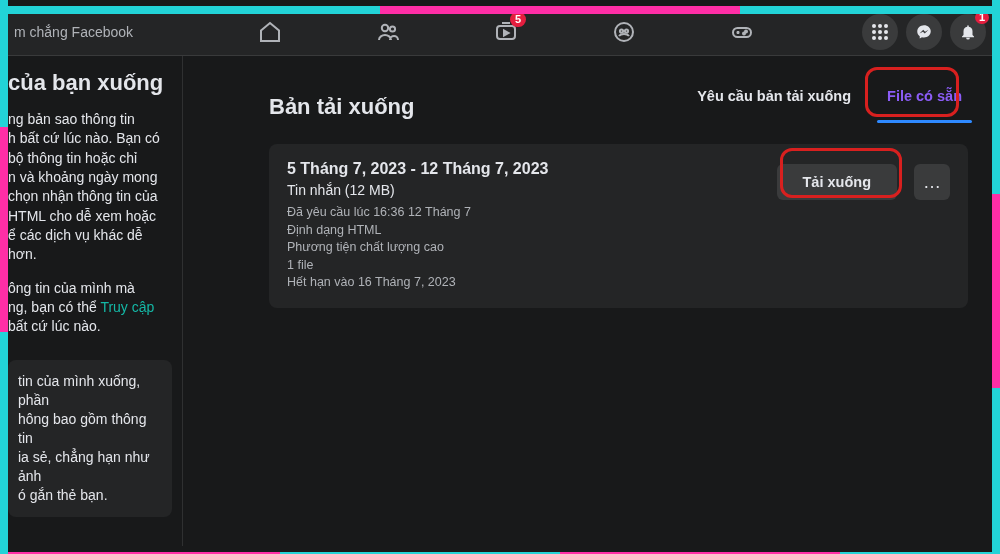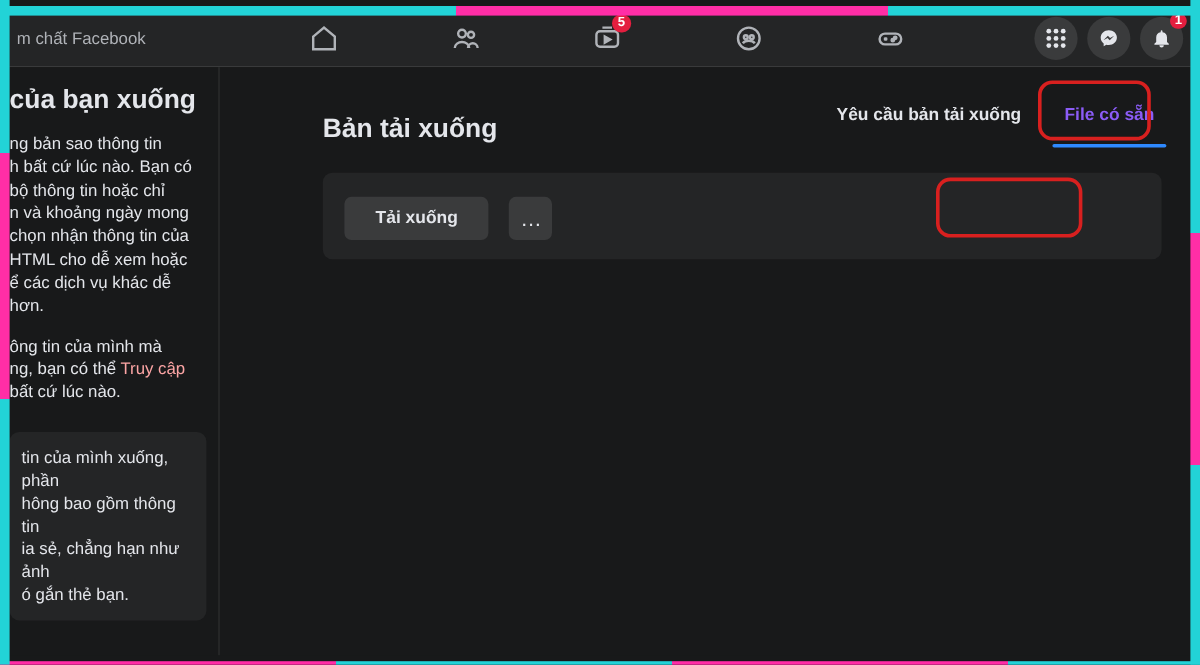--- a/index.html
+++ b/index.html
@@ -25,21 +25,21 @@
   .circlebtn { width: 36px; height: 36px; border-radius: 50%; background: #3a3b3c; display: flex; align-items: center; justify-content: center; position: relative; color: #e4e6eb; }
   .circlebtn svg { width: 18px; height: 18px; }
   .circlebtn .badge { top: -3px; right: -3px; padding: 0 4px; }
   .grid9 { display: grid; grid-template-columns: repeat(3,4px); grid-template-rows: repeat(3,4px); gap: 2px; }
   .grid9 span { background:#e4e6eb; border-radius:50%; }
 
   
   .sidebar { position: absolute; top: 56px; left: 8px; width: 174px; height: 490px; background: #18191a; padding: 14px 10px 10px 0; overflow: hidden; }
   .sb-title { font-size: 22px; font-weight: 700; color: #e4e6eb; margin-bottom: 14px; white-space: nowrap; }
   .sb-p { font-size: 14px; line-height: 1.38; color: #e4e6eb; margin-bottom: 14px; }
-  .sb-link { color: #fca5a5; }
+  .sb-link { color: #14b8a6; }
   .sb-card { background: #242526; border-radius: 8px; padding: 12px 10px; margin-top: 24px; }
   .sb-card p { font-size: 14px; line-height: 1.35; color: #e4e6eb; }
 
   
   .main { position: absolute; top: 56px; left: 182px; right: 8px; bottom: 8px; background: #18191a; padding: 8px 24px 0 86px; border-left: 1px solid #2f3031; }
   .header-row { display: flex; align-items: flex-end; height: 56px; gap: 24px; }
   .page-title { font-size: 22px; font-weight: 700; flex: 1; }
   .tab { font-size: 14.5px; font-weight: 600; color: #e4e6eb; padding: 16px 6px; cursor: pointer; }
   .tab.active { color: #8b5cf6; position: relative; }
   .tab.active::after { content:""; position:absolute; left:-4px; right:-4px; bottom:-3px; height:3px; background:#2e89ff; border-radius:2px; }
@@ -64,21 +64,21 @@
 <div class="frame-top">
   <span class="seg c" style="width:38%"></span><span class="seg p" style="width:36%"></span><span class="seg c" style="width:26%"></span>
 </div>
 <div class="frame-bottom">
   <span class="seg p" style="width:28%"></span><span class="seg c" style="width:28%"></span><span class="seg p" style="width:28%"></span><span class="seg c" style="width:16%"></span>
 </div>
 <div class="frame-side frame-left"></div>
 <div class="frame-side frame-right"></div>
 
 <div class="topnav">
-  <div class="search">m chất Facebook</div>
+  <div class="search">m chẳng Facebook</div>
   <div class="navmid">
     <div class="navicon">
       <svg viewBox="0 0 24 24" fill="none" stroke="currentColor" stroke-width="2">
           <path d="M3 10.5 12 3l9 7.5V21H3z"></path>
         </svg>
     </div>
     <div class="navicon">
       <svg viewBox="0 0 24 24" fill="none" stroke="currentColor" stroke-width="2">
           <circle cx="9" cy="8" r="3.2"></circle>
           <circle cx="16.5" cy="9" r="2.6"></circle>
@@ -149,20 +149,29 @@
 </div>
 
 <div class="main">
   <div class="header-row">
     <div class="page-title">Bản tải xuống</div>
     <div class="tab">Yêu cầu bản tải xuống</div>
     <div class="tab active">File có sẵn</div>
   </div>
 
   <div class="card">
+    <div class="card-left">
+      <div class="date-range">5 Tháng 7, 2023 - 12 Tháng 7, 2023</div>
+      <div class="subtitle">Tin nhắn (12 MB)</div>
+      <div class="meta">Đã yêu cầu lúc 16:36 12 Tháng 7</div>
+      <div class="meta">Định dạng HTML</div>
+      <div class="meta">Phương tiện chất lượng cao</div>
+      <div class="meta">1 file</div>
+      <div class="meta">Hết hạn vào 16 Tháng 7, 2023</div>
+    </div>
     <div class="card-actions">
       <button class="dl-btn">Tải xuống</button>
       <button class="more-btn">…</button>
     </div>
   </div>
 </div>
 
 <div class="hl hl1"></div>
 <div class="hl hl2"></div>
 

